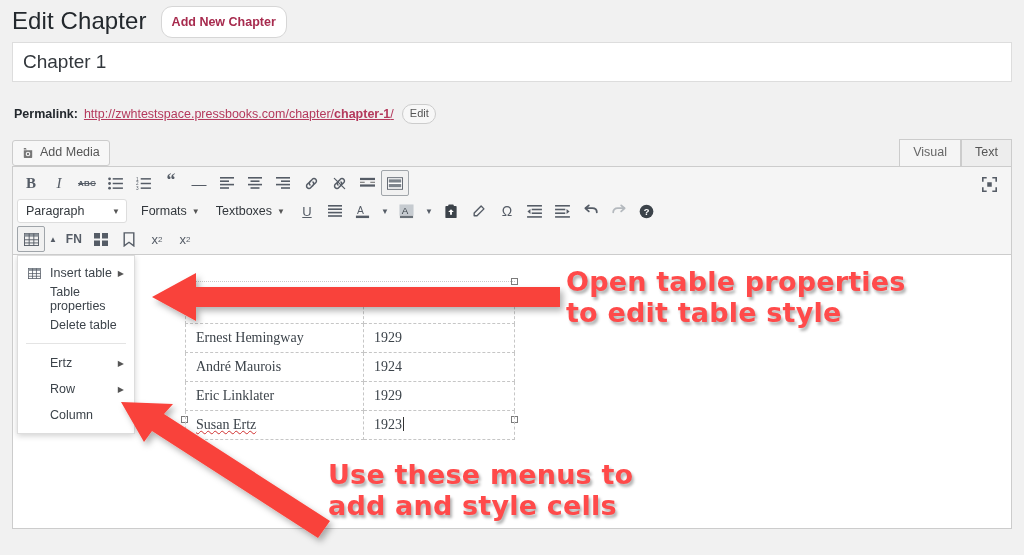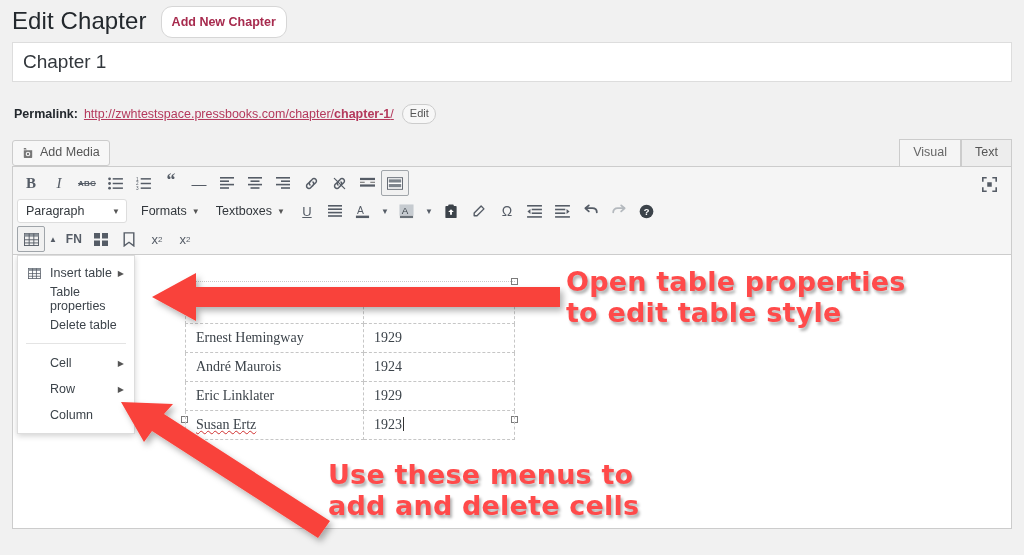--- a/index.html
+++ b/index.html
@@ -452,21 +452,21 @@
         <span class="mi-arrow">▶</span>
       </div>
       <div class="menu-item indent">
         <span class="mi-label">Table properties</span>
       </div>
       <div class="menu-item indent">
         <span class="mi-label">Delete table</span>
       </div>
       <div class="menu-sep"></div>
       <div class="menu-item indent">
-        <span class="mi-label">Cell</span>
+        <span class="mi-label">Ertz</span>
         <span class="mi-arrow">▶</span>
       </div>
       <div class="menu-item indent">
         <span class="mi-label">Row</span>
         <span class="mi-arrow">▶</span>
       </div>
       <div class="menu-item indent">
         <span class="mi-label">Column</span>
       </div>
     </div>
@@ -488,14 +488,14 @@
 
     <g filter="url(#ashadow)">
       <path d="M121,402 L173,404 L164,414 L330,521 L318,538 L152,431 L144,442 Z" fill="#f9423a"></path>
     </g>
   </svg>
 
   <div class="note" id="note-1"><span>Open table properties</span>
 <span>to edit table style</span></div>
 
   <div class="note" id="note-2"><span>Use these menus to</span>
-<span>add and delete cells</span></div>
+<span>add and style cells</span></div>
 </div>
 
 </body></html>

